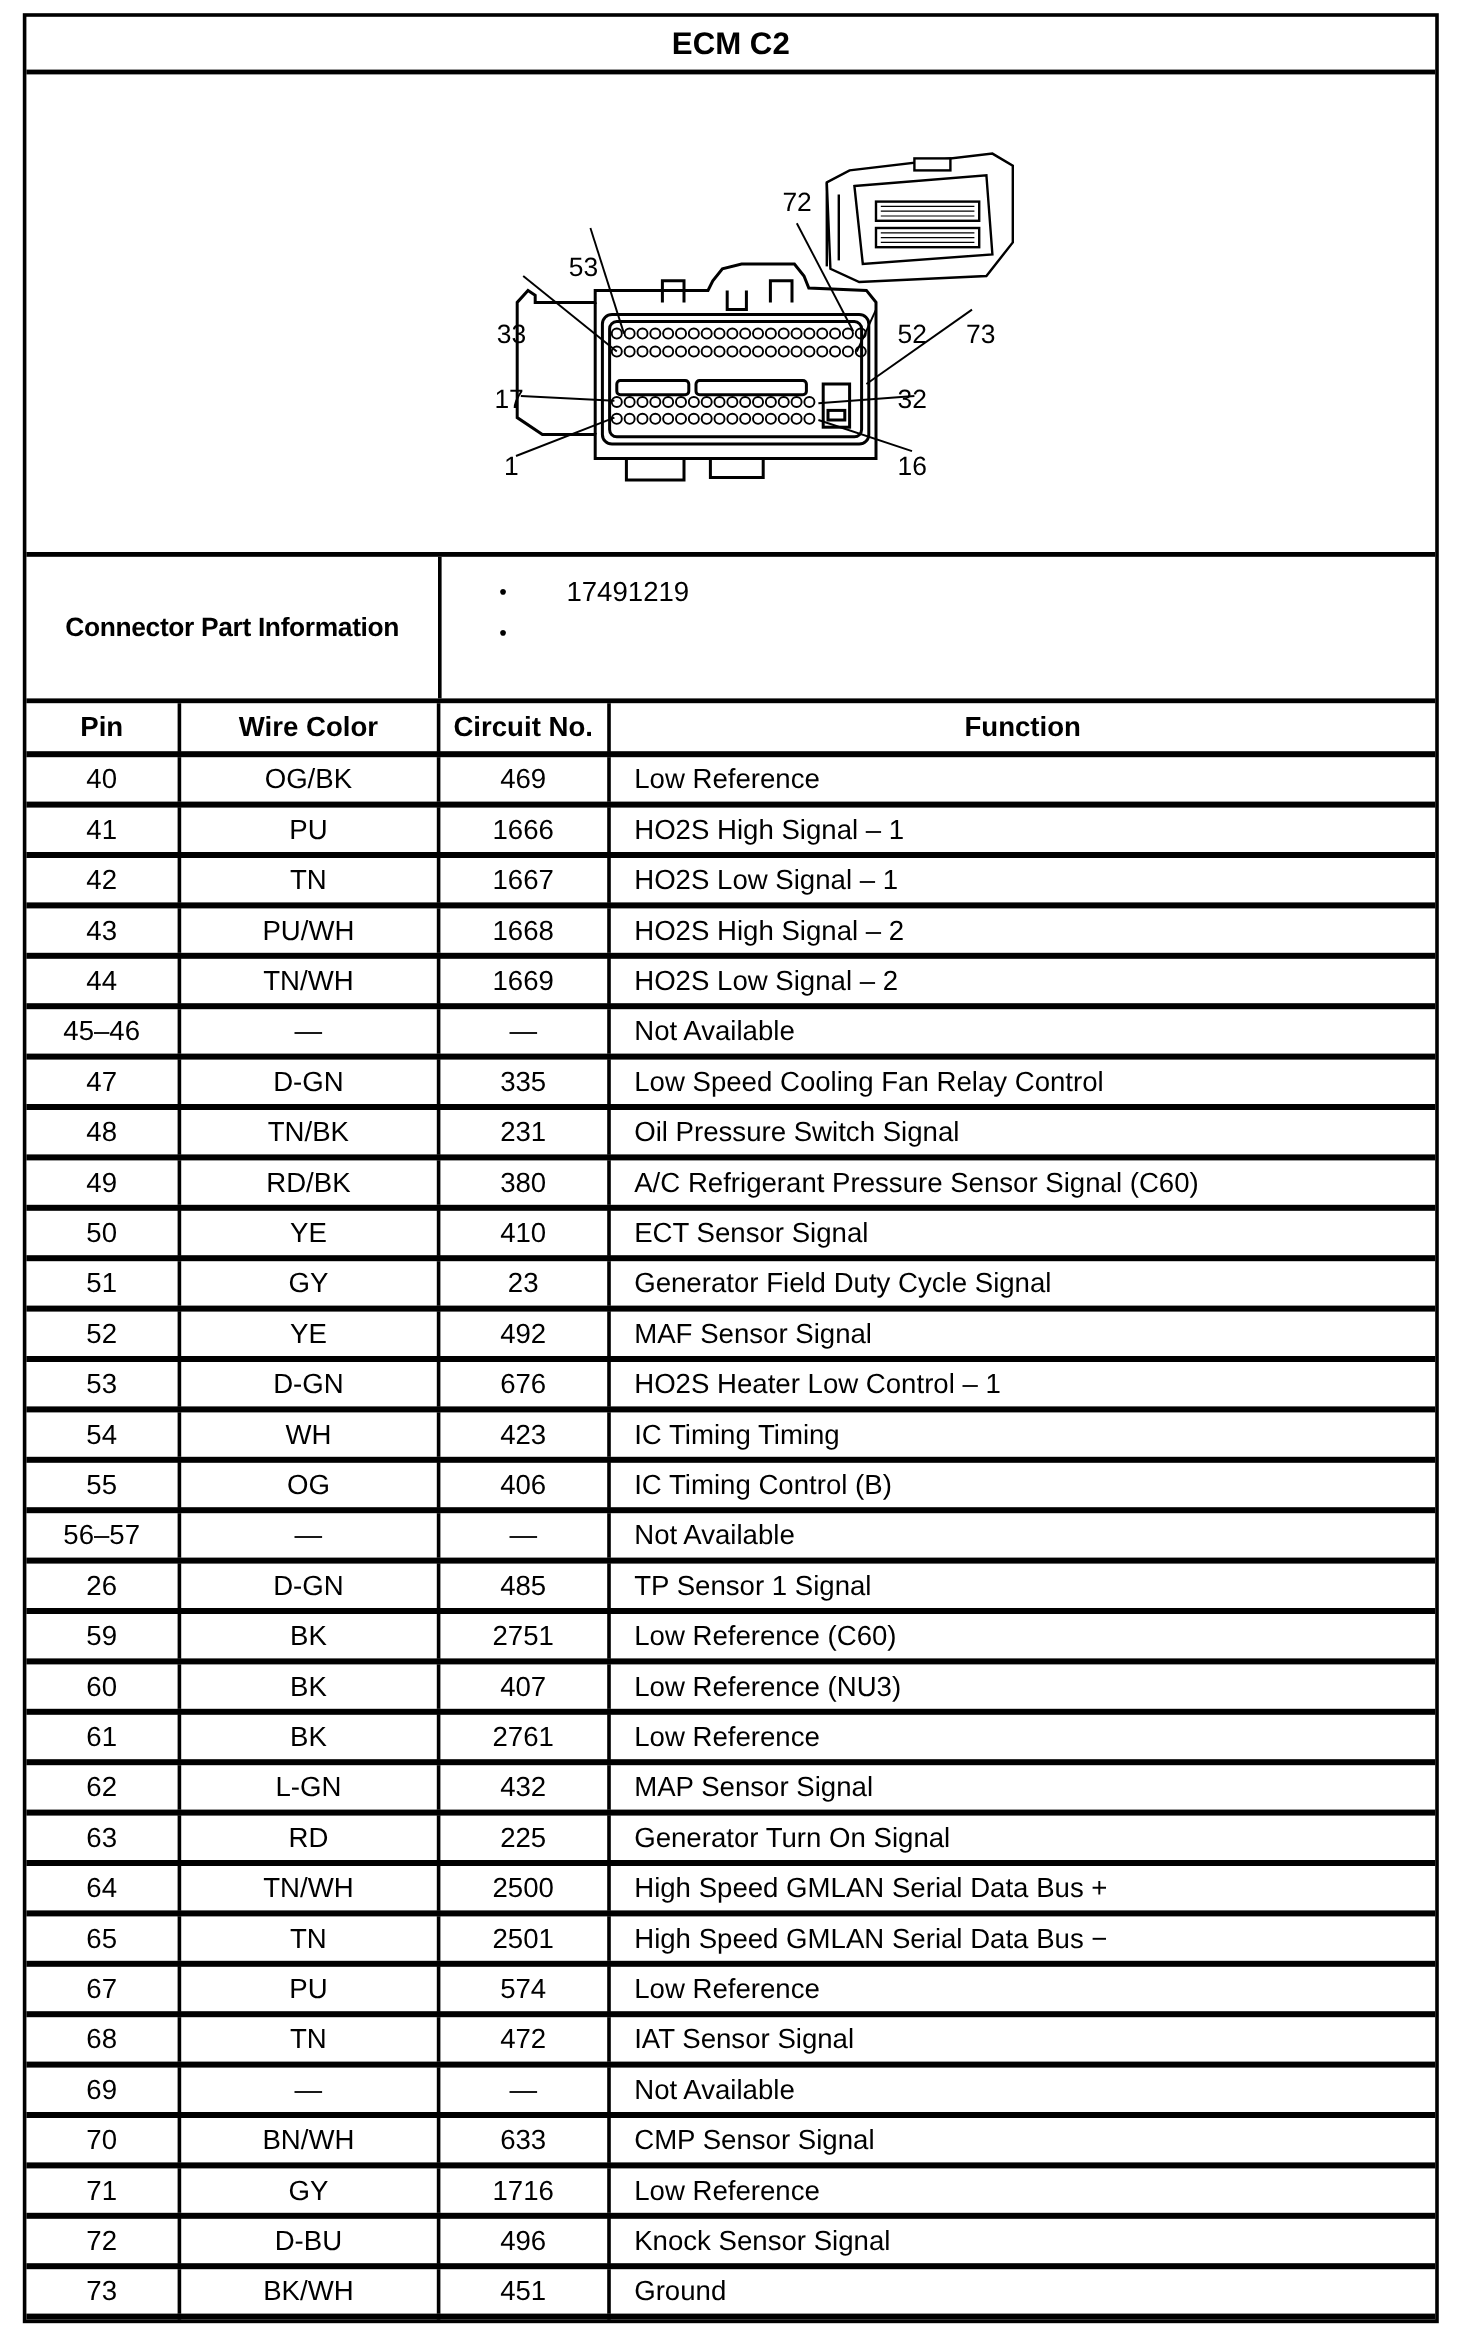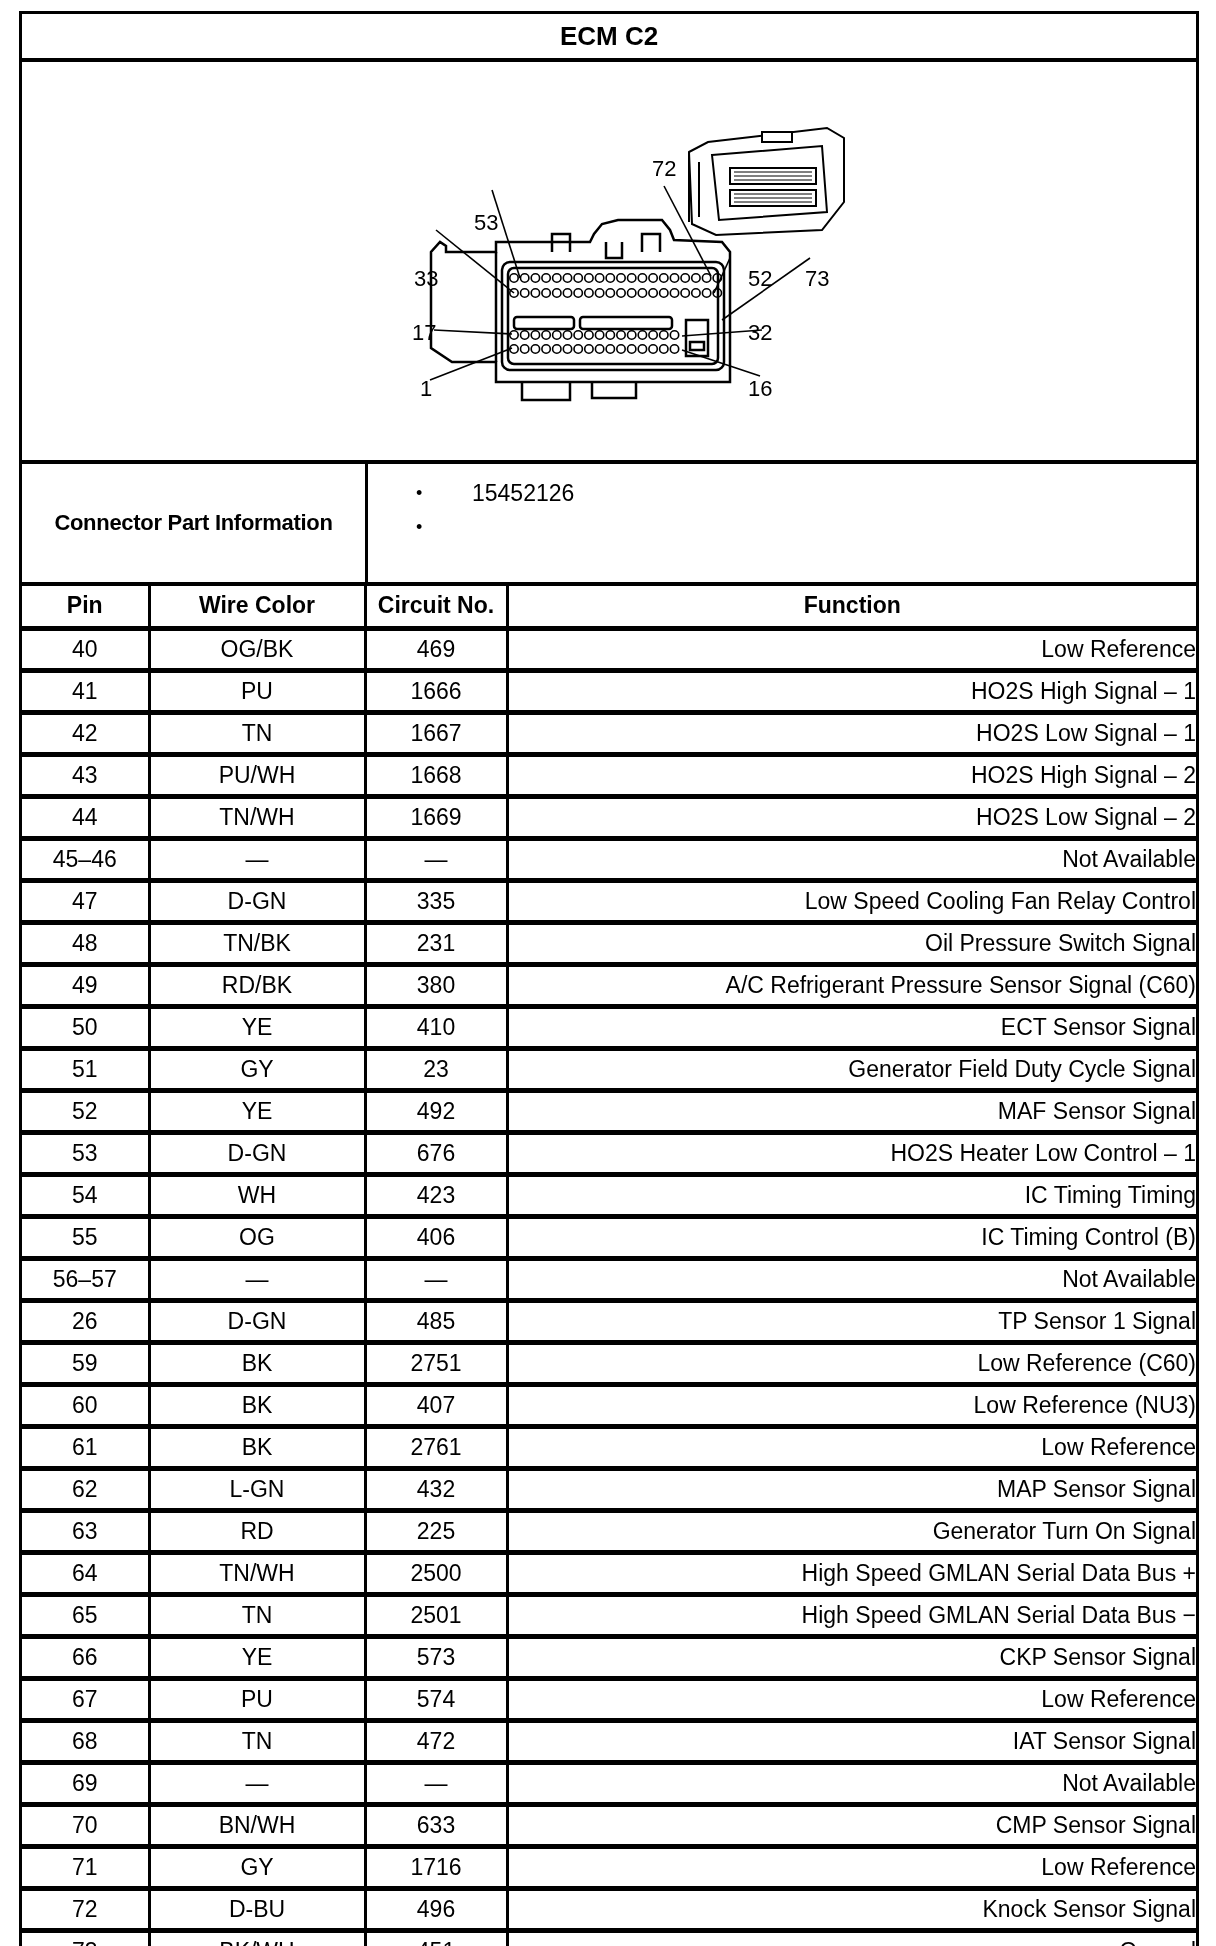--- a/index.html
+++ b/index.html
@@ -17,21 +17,21 @@
   th, td { border:3px solid #000; font-size:23px; padding:0; height:36px; }
   tr { height:42px;margin-top:48px; }
   th { font-weight:bold; text-align:center; height:36px; }
   thead tr { border-bottom:5px solid #000; }
   tbody tr { border-bottom:5px solid #000; }
   table tr:first-child th { border-top:none; }
   th:first-child, td:first-child { border-left:none; }
   th:last-child, td:last-child { border-right:none; }
   tbody tr:last-child td { border-bottom:none; }
   td.c { text-align:center; }
-  td.fn { text-align:right; padding-left:4px; }
+  td.fn { text-align:left; padding-left:20px; }
   .lbl { font-family:"Liberation Sans", sans-serif; font-size:22px; fill:#000; }
 </style>
 </head>
 <body>
 
 <div class="sheet">
   <div class="title">ECM C2</div>
 
   <div class="diagram">
     <svg width="1174" height="398" viewBox="0 0 1174 398">
@@ -159,21 +159,21 @@
       <text class="lbl" x="398" y="334">1</text>
       <text class="lbl" x="726" y="334">16</text>
     </svg>
   </div>
 
   <div class="info">
     <div class="info-label">Connector Part Information</div>
     <div class="info-list">
       <div class="li">
         <span class="bullet">•</span>
-        <span>15452126</span>
+        <span>17491219</span>
       </div>
       <div class="li">
         <span class="bullet">•</span>
       </div>
     </div>
   </div>
 
   <table>
     <colgroup>
       <col style="width:127px">
@@ -328,26 +328,20 @@
           <td class="c">2500</td>
           <td class="fn">High Speed GMLAN Serial Data Bus +</td>
         </tr>
         <tr>
           <td class="c">65</td>
           <td class="c">TN</td>
           <td class="c">2501</td>
           <td class="fn">High Speed GMLAN Serial Data Bus −</td>
         </tr>
         <tr>
-          <td class="c">66</td>
-          <td class="c">YE</td>
-          <td class="c">573</td>
-          <td class="fn">CKP Sensor Signal</td>
-        </tr>
-        <tr>
           <td class="c">67</td>
           <td class="c">PU</td>
           <td class="c">574</td>
           <td class="fn">Low Reference</td>
         </tr>
         <tr>
           <td class="c">68</td>
           <td class="c">TN</td>
           <td class="c">472</td>
           <td class="fn">IAT Sensor Signal</td>

